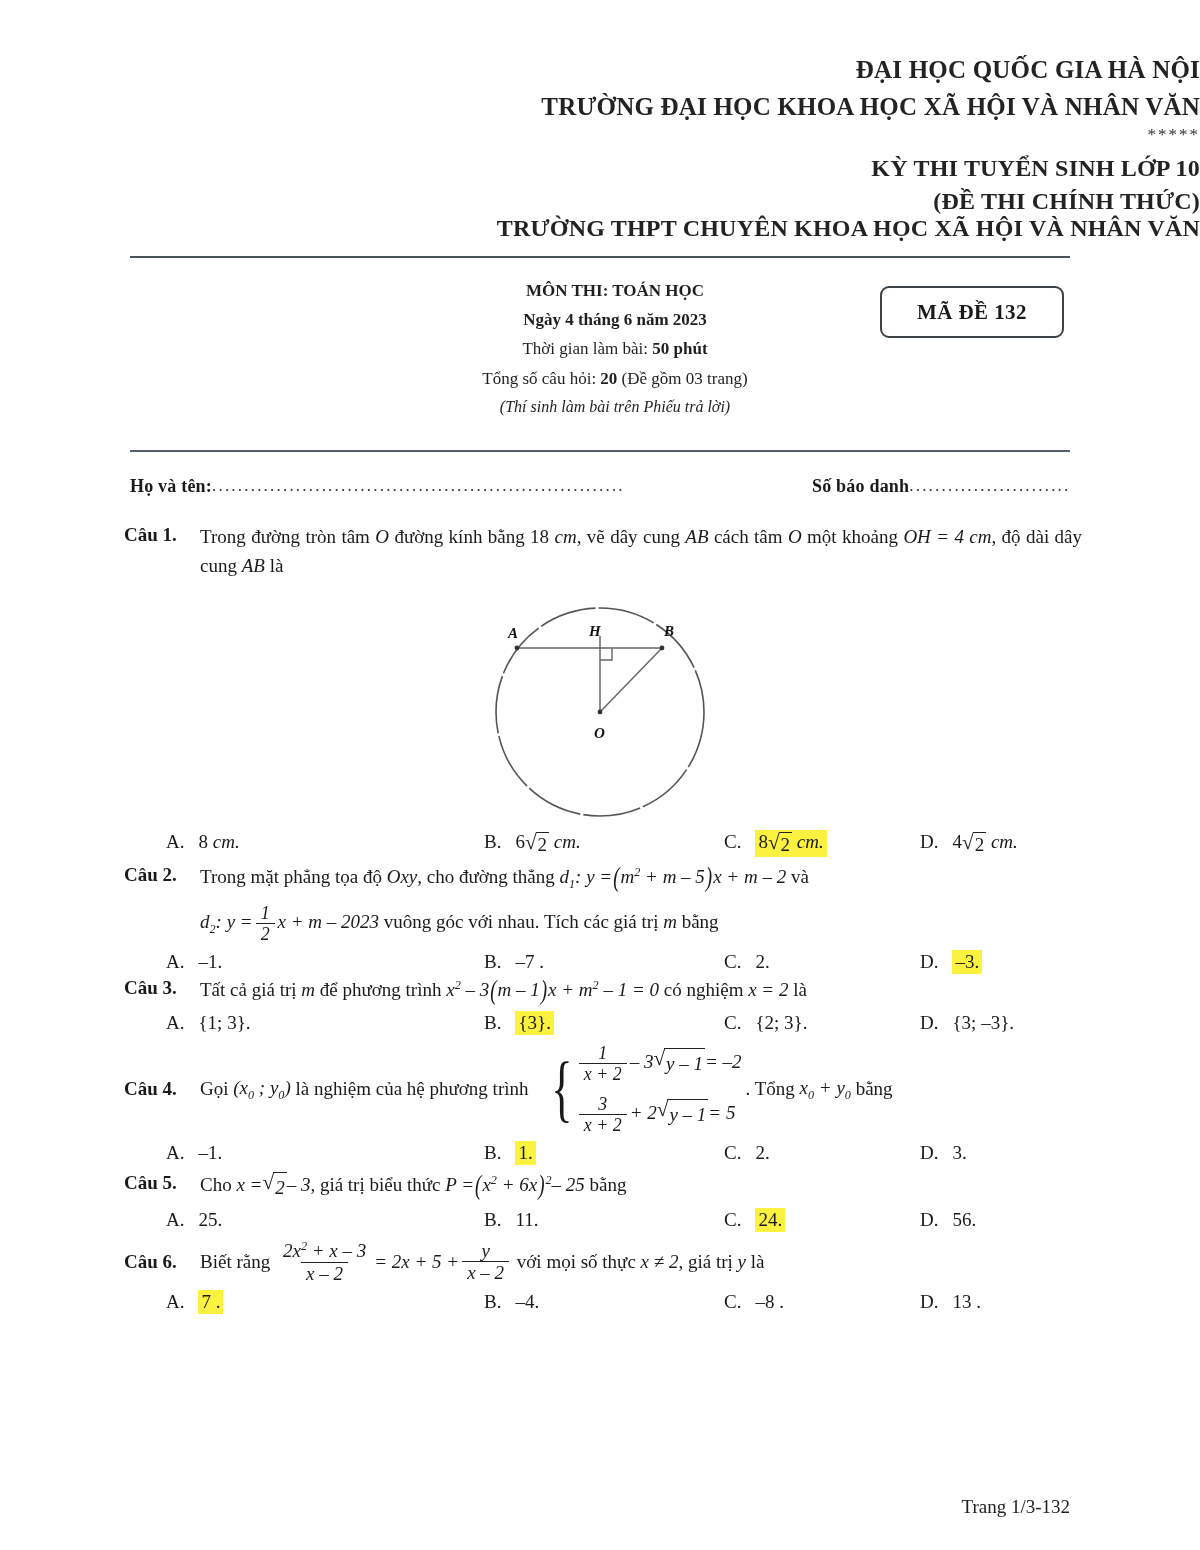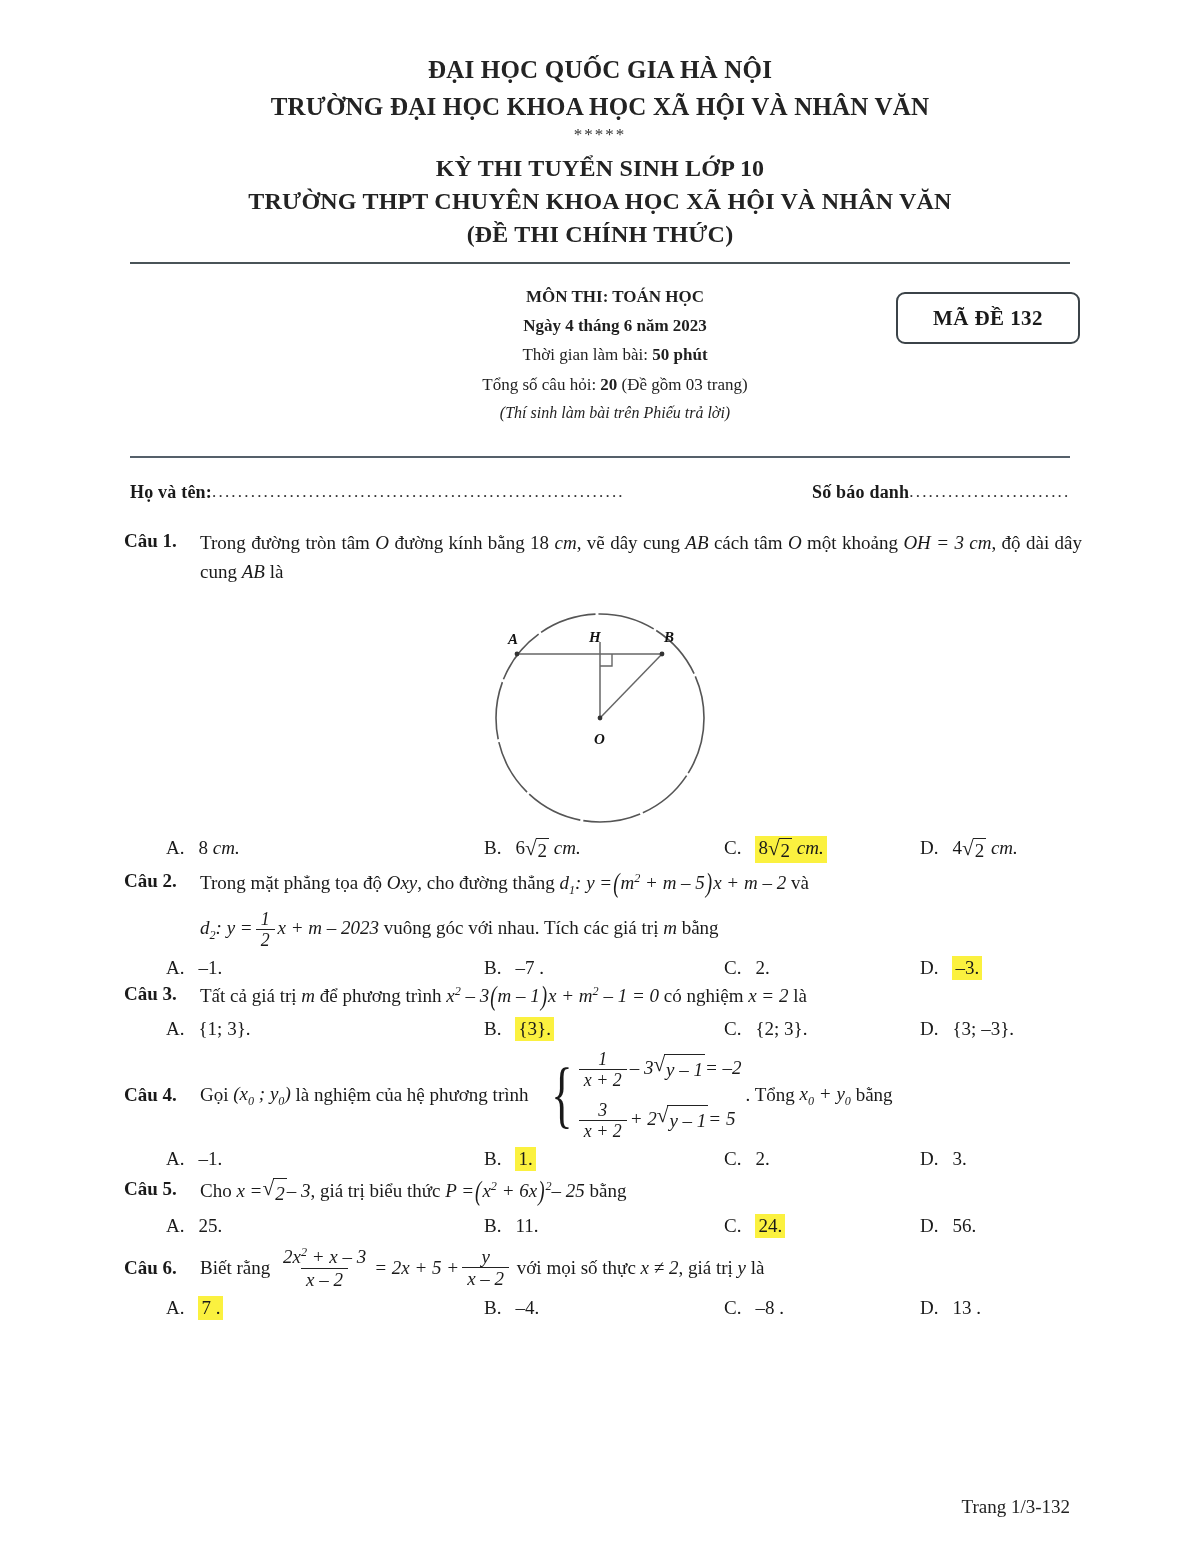--- a/index.html
+++ b/index.html
@@ -18,21 +18,21 @@
   .page {
     position: relative;
     width: 1200px;
     height: 1550px;
     padding: 0;
     box-sizing: border-box;
   }
 
   
   .header {
-    text-align: center;
+    text-align: right;
     padding-top: 56px;
   }
   .header .line {
     font-weight: bold;
     letter-spacing: 0.2px;
     color: #232323;
   }
   .univ-line1 { font-size: 25px; margin-bottom: 9px; }
   .univ-line2 { font-size: 25px; margin-bottom: 4px; }
   .stars { font-size: 17px; letter-spacing: 2px; margin-bottom: 10px; color: #333; }
@@ -60,21 +60,21 @@
     font-size: 17px;
     line-height: 1.72;
     padding-left: 30px;
     color: #1f1f1f;
   }
   .info-center .b { font-weight: bold; }
   .italic-note { font-style: italic; font-size: 16px; }
 
   .ma-de {
     position: absolute;
-    right: 120px;
+    right: 136px;
     top: 10px;
     width: 180px;
     height: 48px;
     border: 2px solid #3b4348;
     border-radius: 9px;
     display: flex;
     align-items: center;
     justify-content: center;
     font-weight: bold;
     font-size: 21px;
@@ -231,22 +231,22 @@
 </head>
 <body>
 
 <div class="page">
 
   <div class="header">
     <div class="line univ-line1">ĐẠI HỌC QUỐC GIA HÀ NỘI</div>
     <div class="line univ-line2">TRƯỜNG ĐẠI HỌC KHOA HỌC XÃ HỘI VÀ NHÂN VĂN</div>
     <div class="stars">*****</div>
     <div class="line exam-line1">KỲ THI TUYỂN SINH LỚP 10</div>
+    <div class="line exam-line3">(ĐỀ THI CHÍNH THỨC)</div>
     <div class="line exam-line2">TRƯỜNG THPT CHUYÊN KHOA HỌC XÃ HỘI VÀ NHÂN VĂN</div>
-    <div class="line exam-line3">(ĐỀ THI CHÍNH THỨC)</div>
   </div>
 
   <div class="rule"></div>
 
   <div class="info-wrap">
     <div class="info-center">
       <div class="b">MÔN THI: TOÁN HỌC</div>
       <div class="b">Ngày 4 tháng 6 năm 2023</div>
       <div>
         <span>Thời gian làm bài:</span>
@@ -278,21 +278,21 @@
         <div class="q-label">Câu 1.</div>
         <div class="q-body justify">
           <span>Trong đường tròn tâm</span>
           <span class="it">O</span>
           <span>đường kính bằng 18</span>
           <span class="it">cm</span><span>, vẽ dây cung</span>
           <span class="it">AB</span>
           <span>cách tâm</span>
           <span class="it">O</span>
           <span>một khoảng</span>
-          <span class="it">OH = 3</span>
+          <span class="it">OH = 4</span>
           <span class="it">cm</span><span>, độ dài dây cung</span>
           <span class="it">AB</span>
           <span>là</span>
         </div>
       </div>
 
       <div class="figure-wrap">
         <svg width="300" height="240" viewBox="0 0 300 240">
 
           <circle cx="150" cy="128" r="104" fill="none" stroke="#555" stroke-width="1.6" stroke-dasharray="58 3"></circle>

